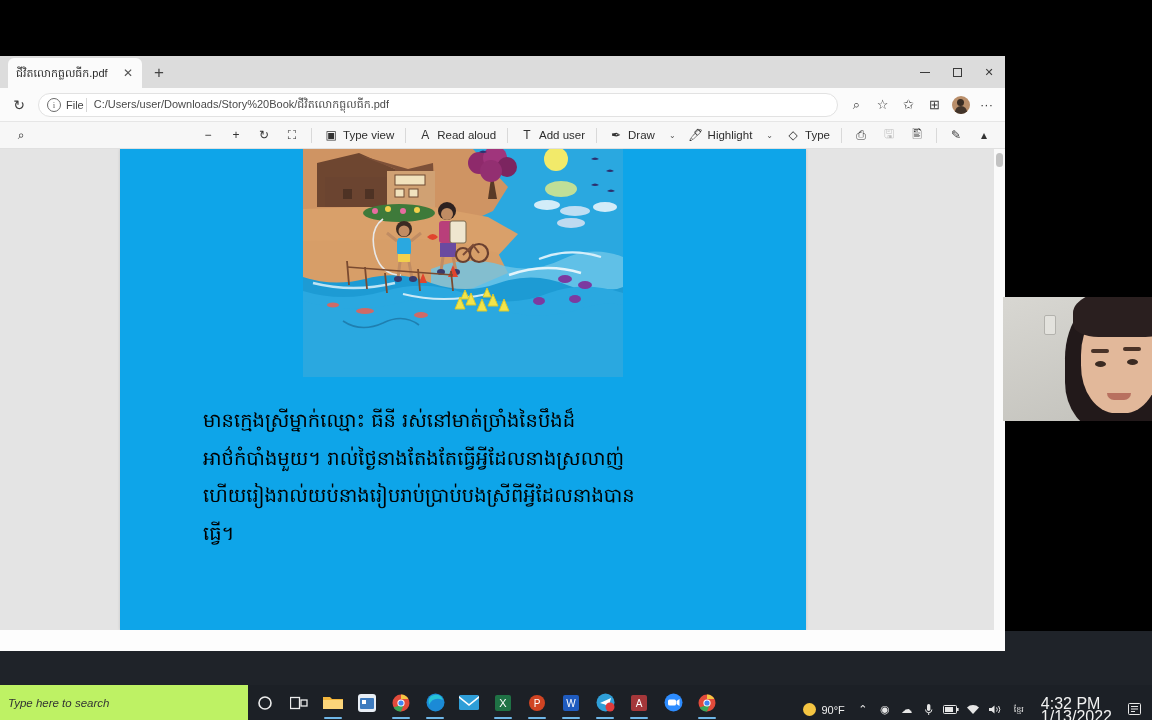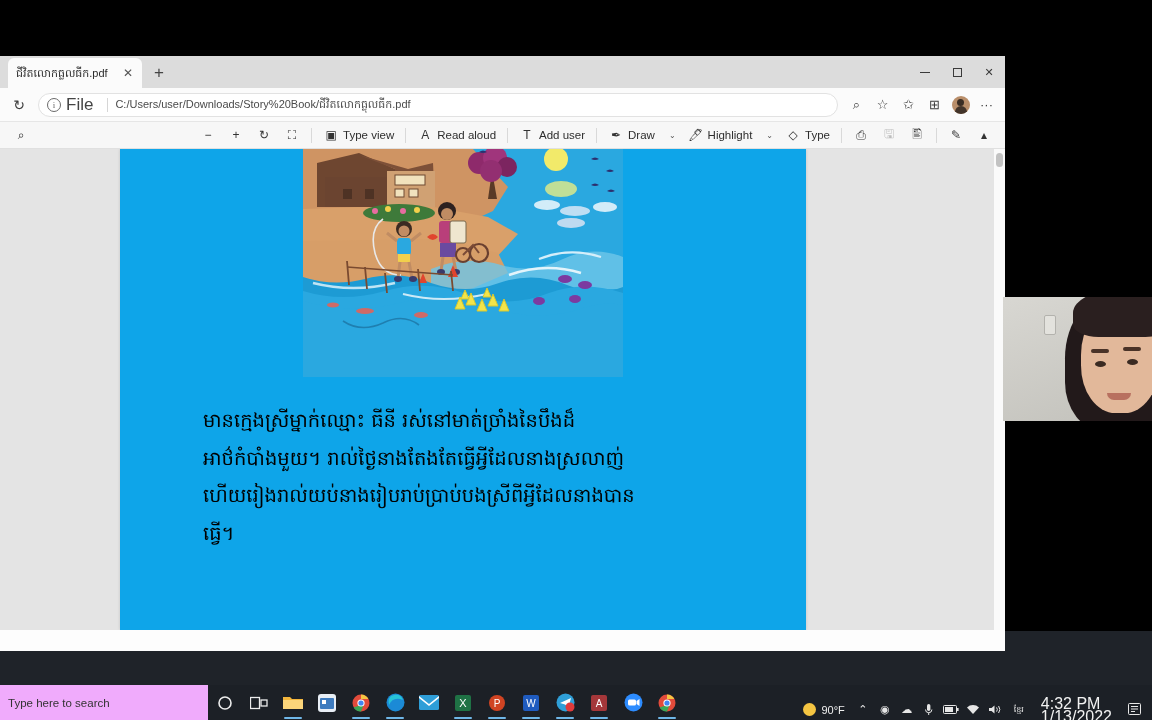--- a/index.html
+++ b/index.html
@@ -67,21 +67,21 @@
     flex: 1; height: 24px; background: #ffffff; border: 1px solid #e2e2e2;
     border-radius: 12px; display: flex; align-items: center;
     padding: 0 8px; margin: 0 6px; min-width: 0;
   }
   .info-ico {
     width: 14px; height: 14px; border: 1px solid #6b6b6b; border-radius: 50%;
     font-size: 9px; color: #6b6b6b; display: flex; align-items: center;
     justify-content: center; flex: 0 0 14px; margin-right: 5px;
     font-family: "Liberation Serif", serif;
   }
-  .file-label { font-size: 17px; color: #444; margin-right: 14px; }
+  .file-label { font-size: 11px; color: #444; margin-right: 2px; }
   .omnibox-sep { width:1px; height:14px; background:#d6d6d6; margin-right:7px; }
   .url { font-size: 11px; color: #4a4a4a; white-space: nowrap; overflow: hidden; }
   .tb-right { display: flex; align-items: center; gap: 1px; }
   .tb-ico {
     width: 25px; height: 25px; display: flex; align-items: center;
     justify-content: center; color: #3c3c3c; font-size: 13px;
   }
   .avatar {
     width: 18px; height: 18px; border-radius: 50%; overflow: hidden;
     background: #b98e6a; position: relative;
@@ -180,22 +180,22 @@
   #taskbar {
     position: absolute; left: 0; bottom: 0; width: 1152px; height: 89px;
     background: #1f2329;
   }
   .tb-top { position:absolute; left:0; top:0; width:1005px; height:20px; background:#fdfdfd; }
   .tb-row {
     position: absolute; left: 0; bottom: 0; width: 1152px; height: 35px;
     background: #1c2026; display: flex; align-items: center;
   }
   .searchbox {
-    width: 208px; height: 35px; background: #f0abfc; display: flex;
-    align-items: center; padding-left: 8px; font-size: 11.5px; color: #333;
+    width: 248px; height: 35px; background: #bef264; display: flex;
+    align-items: center; padding-left: 8px; font-size: 11.5px; color: #333; font-style: italic;
   }
   .tb-icons { display: flex; align-items: center; gap: 0px; }
   .tbi {
     width: 34px; height: 35px; display: flex; align-items: center;
     justify-content: center; position: relative;
   }
   .tbi .underline {
     position: absolute; bottom: 1px; left: 8px; width: 18px; height: 2px;
     background: #6fb7e8; border-radius: 1px;
   }

